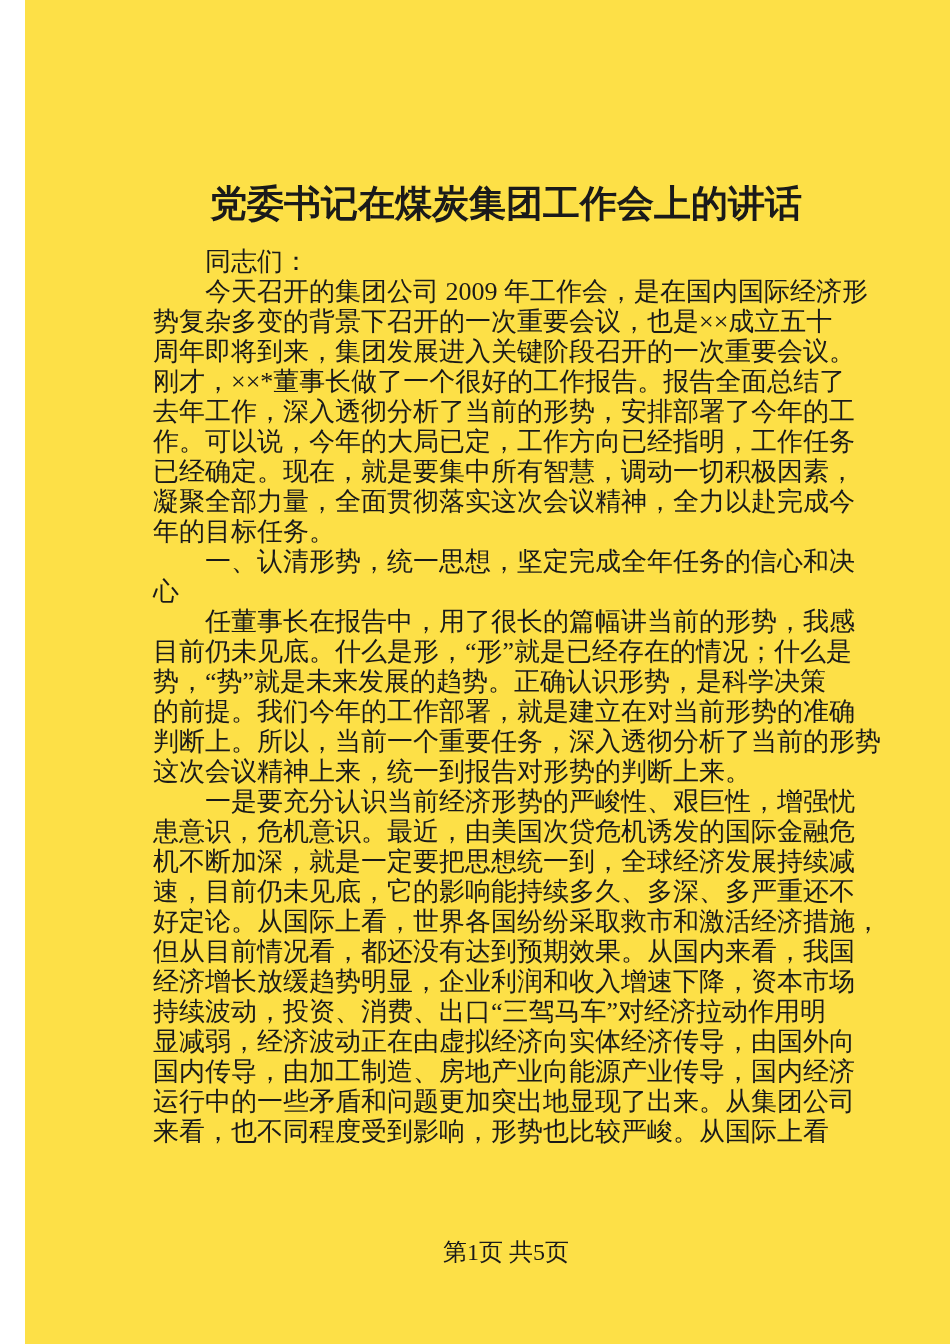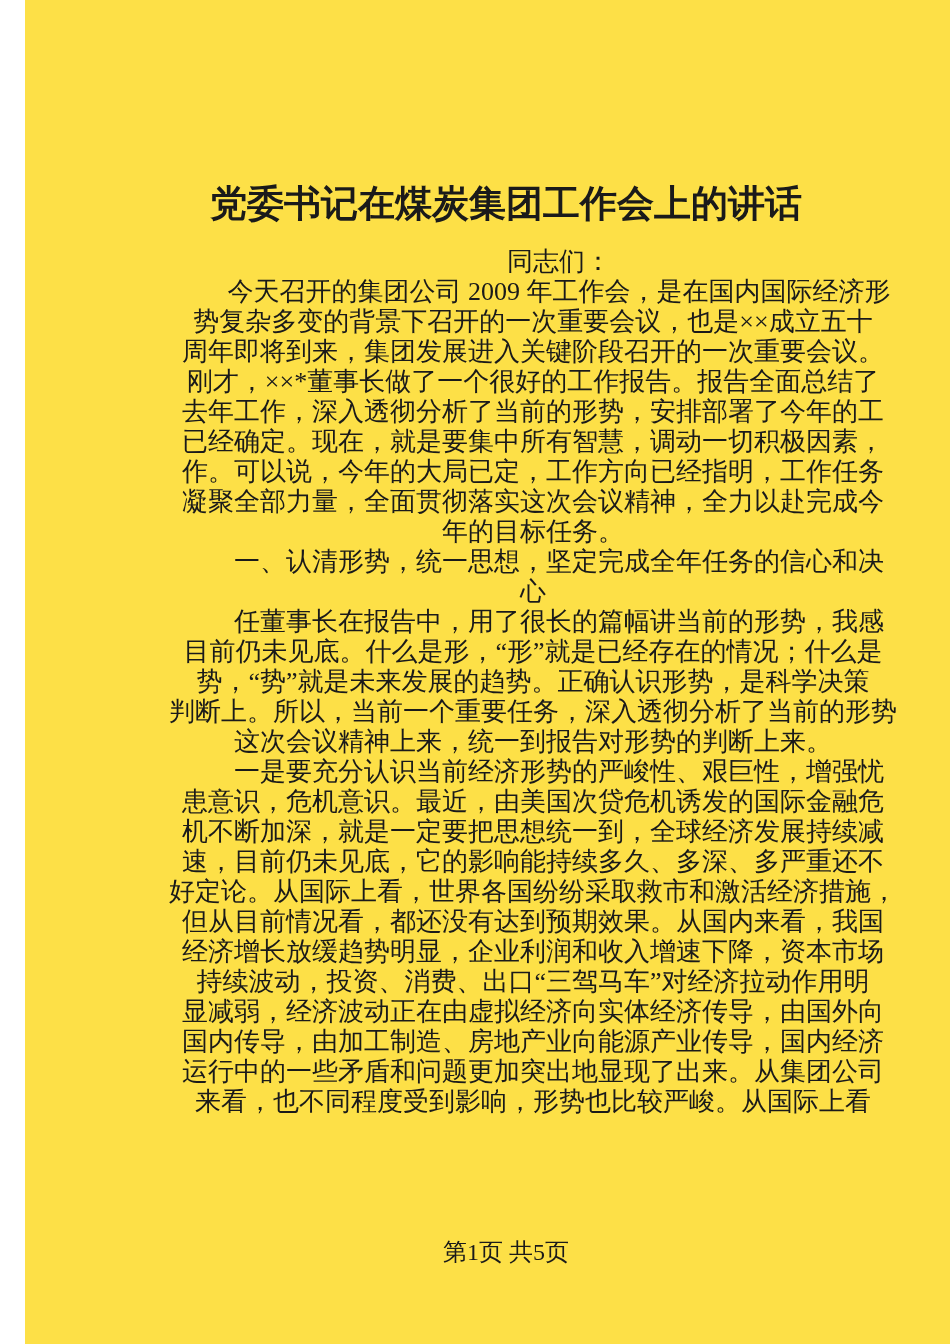--- a/index.html
+++ b/index.html
@@ -27,21 +27,20 @@
     font-size: 37px;
     line-height: 44px;
     font-weight: bold;
     white-space: nowrap;
   }
   .body-text {
     position: absolute;
     left: 128px;
     top: 247px;
     width: 760px;
-    text-align: center;
   }
   .para {
     margin: 0;
     padding: 0;
   }
   .para .line {
     font-size: 26px;
     line-height: 30px;
     height: 30px;
     white-space: pre;
@@ -69,33 +68,34 @@
   <div class="body-text">
     <div class="para">
         <div class="line">同志们：</div>
       </div>
     <div class="para">
         <div class="line">今天召开的集团公司 2009 年工作会，是在国内国际经济形</div>
         <div class="line">势复杂多变的背景下召开的一次重要会议，也是××成立五十</div>
         <div class="line">周年即将到来，集团发展进入关键阶段召开的一次重要会议。</div>
         <div class="line">刚才，××*董事长做了一个很好的工作报告。报告全面总结了</div>
         <div class="line">去年工作，深入透彻分析了当前的形势，安排部署了今年的工</div>
+        <div class="line">作。可以说，今年的大局已定，工作方向已经指明，工作任务</div>
         <div class="line">已经确定。现在，就是要集中所有智慧，调动一切积极因素，</div>
-        <div class="line">作。可以说，今年的大局已定，工作方向已经指明，工作任务</div>
         <div class="line">凝聚全部力量，全面贯彻落实这次会议精神，全力以赴完成今</div>
         <div class="line">年的目标任务。</div>
       </div>
     <div class="para">
         <div class="line">一、认清形势，统一思想，坚定完成全年任务的信心和决</div>
         <div class="line">心</div>
       </div>
     <div class="para">
         <div class="line">任董事长在报告中，用了很长的篇幅讲当前的形势，我感</div>
         <div class="line">目前仍未见底。什么是形，“形”就是已经存在的情况；什么是</div>
         <div class="line">势，“势”就是未来发展的趋势。正确认识形势，是科学决策</div>
+        <div class="line">的前提。我们今年的工作部署，就是建立在对当前形势的准确</div>
         <div class="line">判断上。所以，当前一个重要任务，深入透彻分析了当前的形势</div>
         <div class="line">这次会议精神上来，统一到报告对形势的判断上来。</div>
       </div>
     <div class="para">
         <div class="line">一是要充分认识当前经济形势的严峻性、艰巨性，增强忧</div>
         <div class="line">患意识，危机意识。最近，由美国次贷危机诱发的国际金融危</div>
         <div class="line">机不断加深，就是一定要把思想统一到，全球经济发展持续减</div>
         <div class="line">速，目前仍未见底，它的影响能持续多久、多深、多严重还不</div>
         <div class="line">好定论。从国际上看，世界各国纷纷采取救市和激活经济措施，</div>
         <div class="line">但从目前情况看，都还没有达到预期效果。从国内来看，我国</div>

